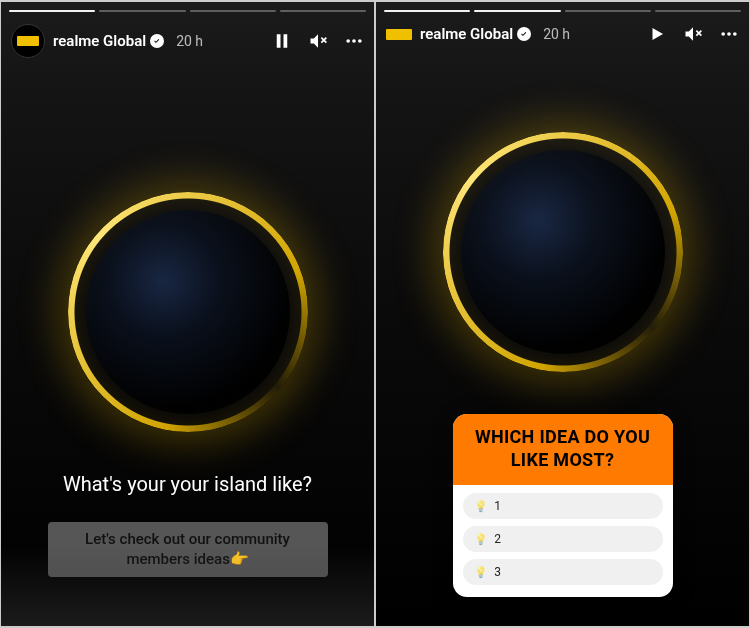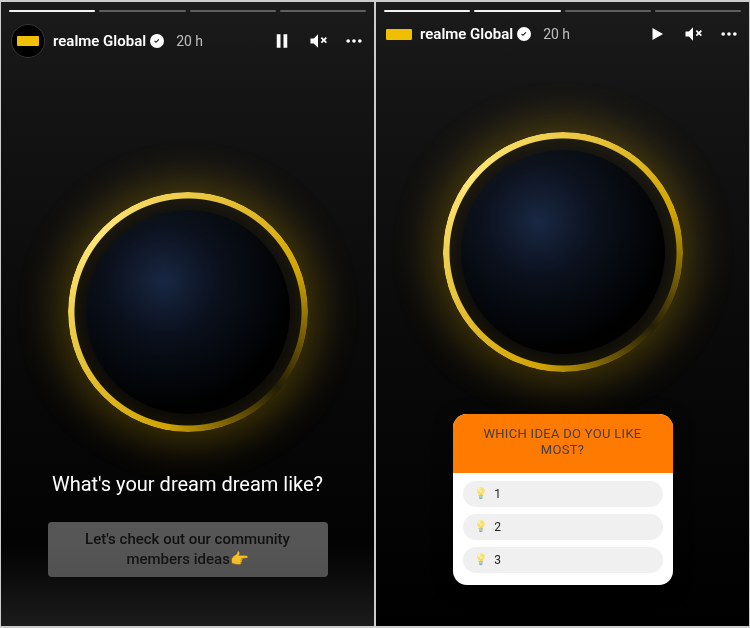--- a/index.html
+++ b/index.html
@@ -157,23 +157,23 @@
     left: 50%; transform: translateX(-50%);
     top: 412px;
     width: 220px;
     background: #fff;
     border-radius: 14px;
     overflow: hidden;
     box-shadow: 0 4px 20px rgba(0,0,0,0.4);
   }
   .poll-head {
     background: #ff7a00;
-    color: #404040;
-    font-size: 13px;
-    font-weight: 400;
+    color: #000000;
+    font-size: 18px;
+    font-weight: 700;
     text-align: center;
     padding: 12px 22px 14px;
     letter-spacing: 0.3px;
     line-height: 1.25;
   }
   .poll-body {
     padding: 8px 10px 12px;
     display: flex;
     flex-direction: column;
     gap: 7px;
@@ -234,21 +234,21 @@
           </svg>
       </span>
     </div>
   </div>
 
   <div class="lens-wrap">
     <div class="ring"></div>
     <div class="lens-glass"></div>
   </div>
 
-  <div class="question">What's your dream dream like?</div>
+  <div class="question">What's your your island like?</div>
 
   <div class="caption-box">Let's check out our community members ideas👉</div>
 
   <div class="bottom-shade"></div>
 </div>
 
 <div class="story story-right">
   <div class="segments">
     <div class="seg done"></div>
     <div class="seg done"></div>

